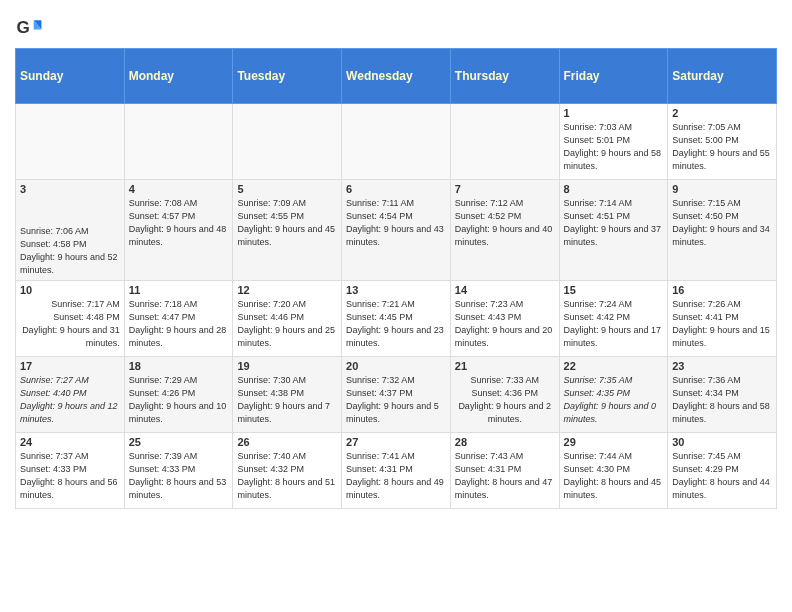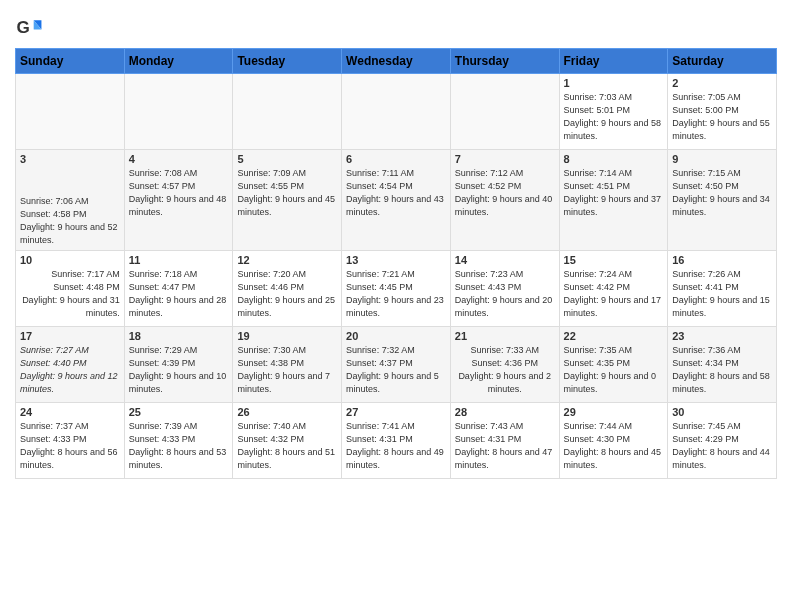--- a/index.html
+++ b/index.html
@@ -51,24 +51,24 @@
       font-size: 15px;
       color: #333;
     }
     .calendar-table {
       width: 100%;
       border-collapse: collapse;
       table-layout: fixed;
     }
     .calendar-table th {
       background-color: #3a7bd5;
-      color: #000000;
+      color: #fef9c3;
       font-size: 12px;
       font-weight: bold;
-      padding: 5px 4px;
+      padding: 20px 4px;
       text-align: left;
       border: 1px solid #5a9aed;
     }
     .calendar-table td {
       vertical-align: top;
       font-size: 9.5px;
       color: #333;
       border: 1px solid #ddd;
       padding: 3px 4px;
       height: 76px;
@@ -240,21 +240,21 @@
         <tr>
           <td>
             <span class="day-num">17</span>
             <div class="day-info" style="white-space: pre-line; font-style: italic;">Sunrise: 7:27 AM
 Sunset: 4:40 PM
 Daylight: 9 hours and 12 minutes.</div>
           </td>
           <td>
             <span class="day-num">18</span>
             <div class="day-info" style="white-space: pre-line;">Sunrise: 7:29 AM
-Sunset: 4:39 PM
+Sunset: 4:26 PM
 Daylight: 9 hours and 10 minutes.</div>
           </td>
           <td>
             <span class="day-num">19</span>
             <div class="day-info" style="white-space: pre-line;">Sunrise: 7:30 AM
 Sunset: 4:38 PM
 Daylight: 9 hours and 7 minutes.</div>
           </td>
           <td>
             <span class="day-num">20</span>
@@ -263,21 +263,21 @@
 Daylight: 9 hours and 5 minutes.</div>
           </td>
           <td>
             <span class="day-num">21</span>
             <div class="day-info" style="white-space: pre-line; text-align: center;">Sunrise: 7:33 AM
 Sunset: 4:36 PM
 Daylight: 9 hours and 2 minutes.</div>
           </td>
           <td>
             <span class="day-num">22</span>
-            <div class="day-info" style="white-space: pre-line;">Sunrise: 7:35 AM
+            <div class="day-info" style="white-space: pre-line; font-style: italic;">Sunrise: 7:35 AM
 Sunset: 4:35 PM
 Daylight: 9 hours and 0 minutes.</div>
           </td>
           <td>
             <span class="day-num">23</span>
             <div class="day-info" style="white-space: pre-line;">Sunrise: 7:36 AM
 Sunset: 4:34 PM
 Daylight: 8 hours and 58 minutes.</div>
           </td>
         </tr>

